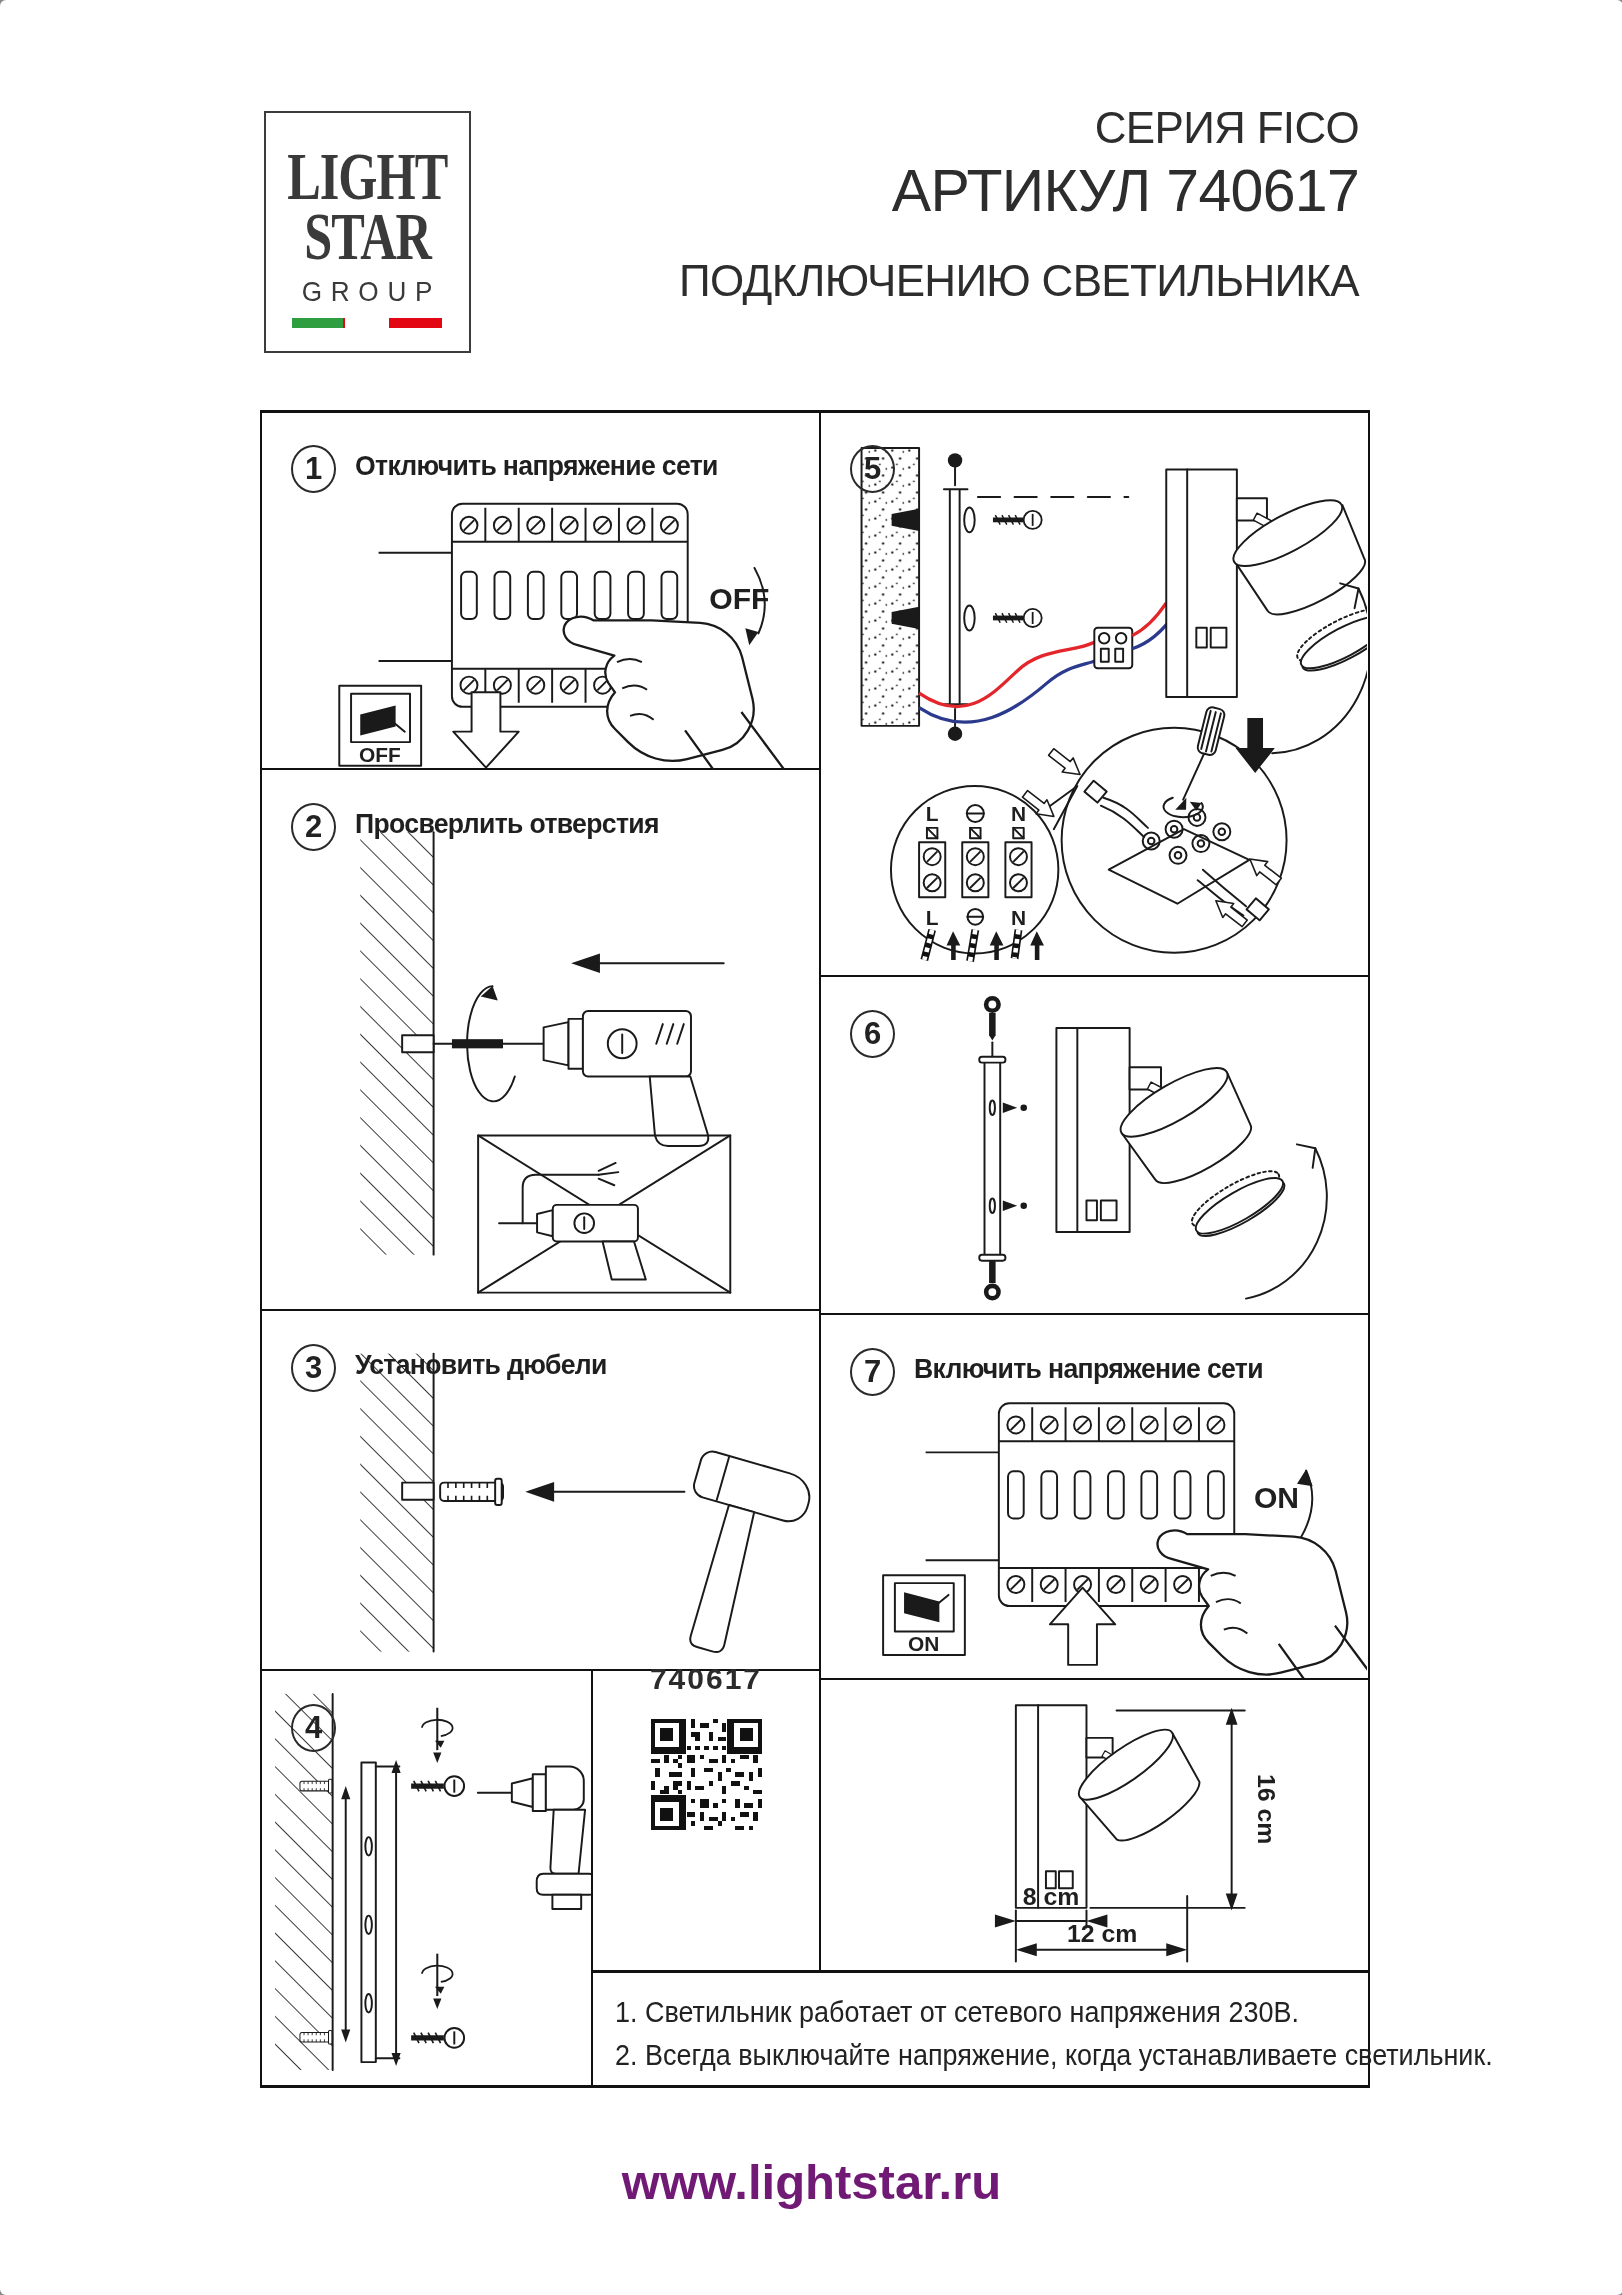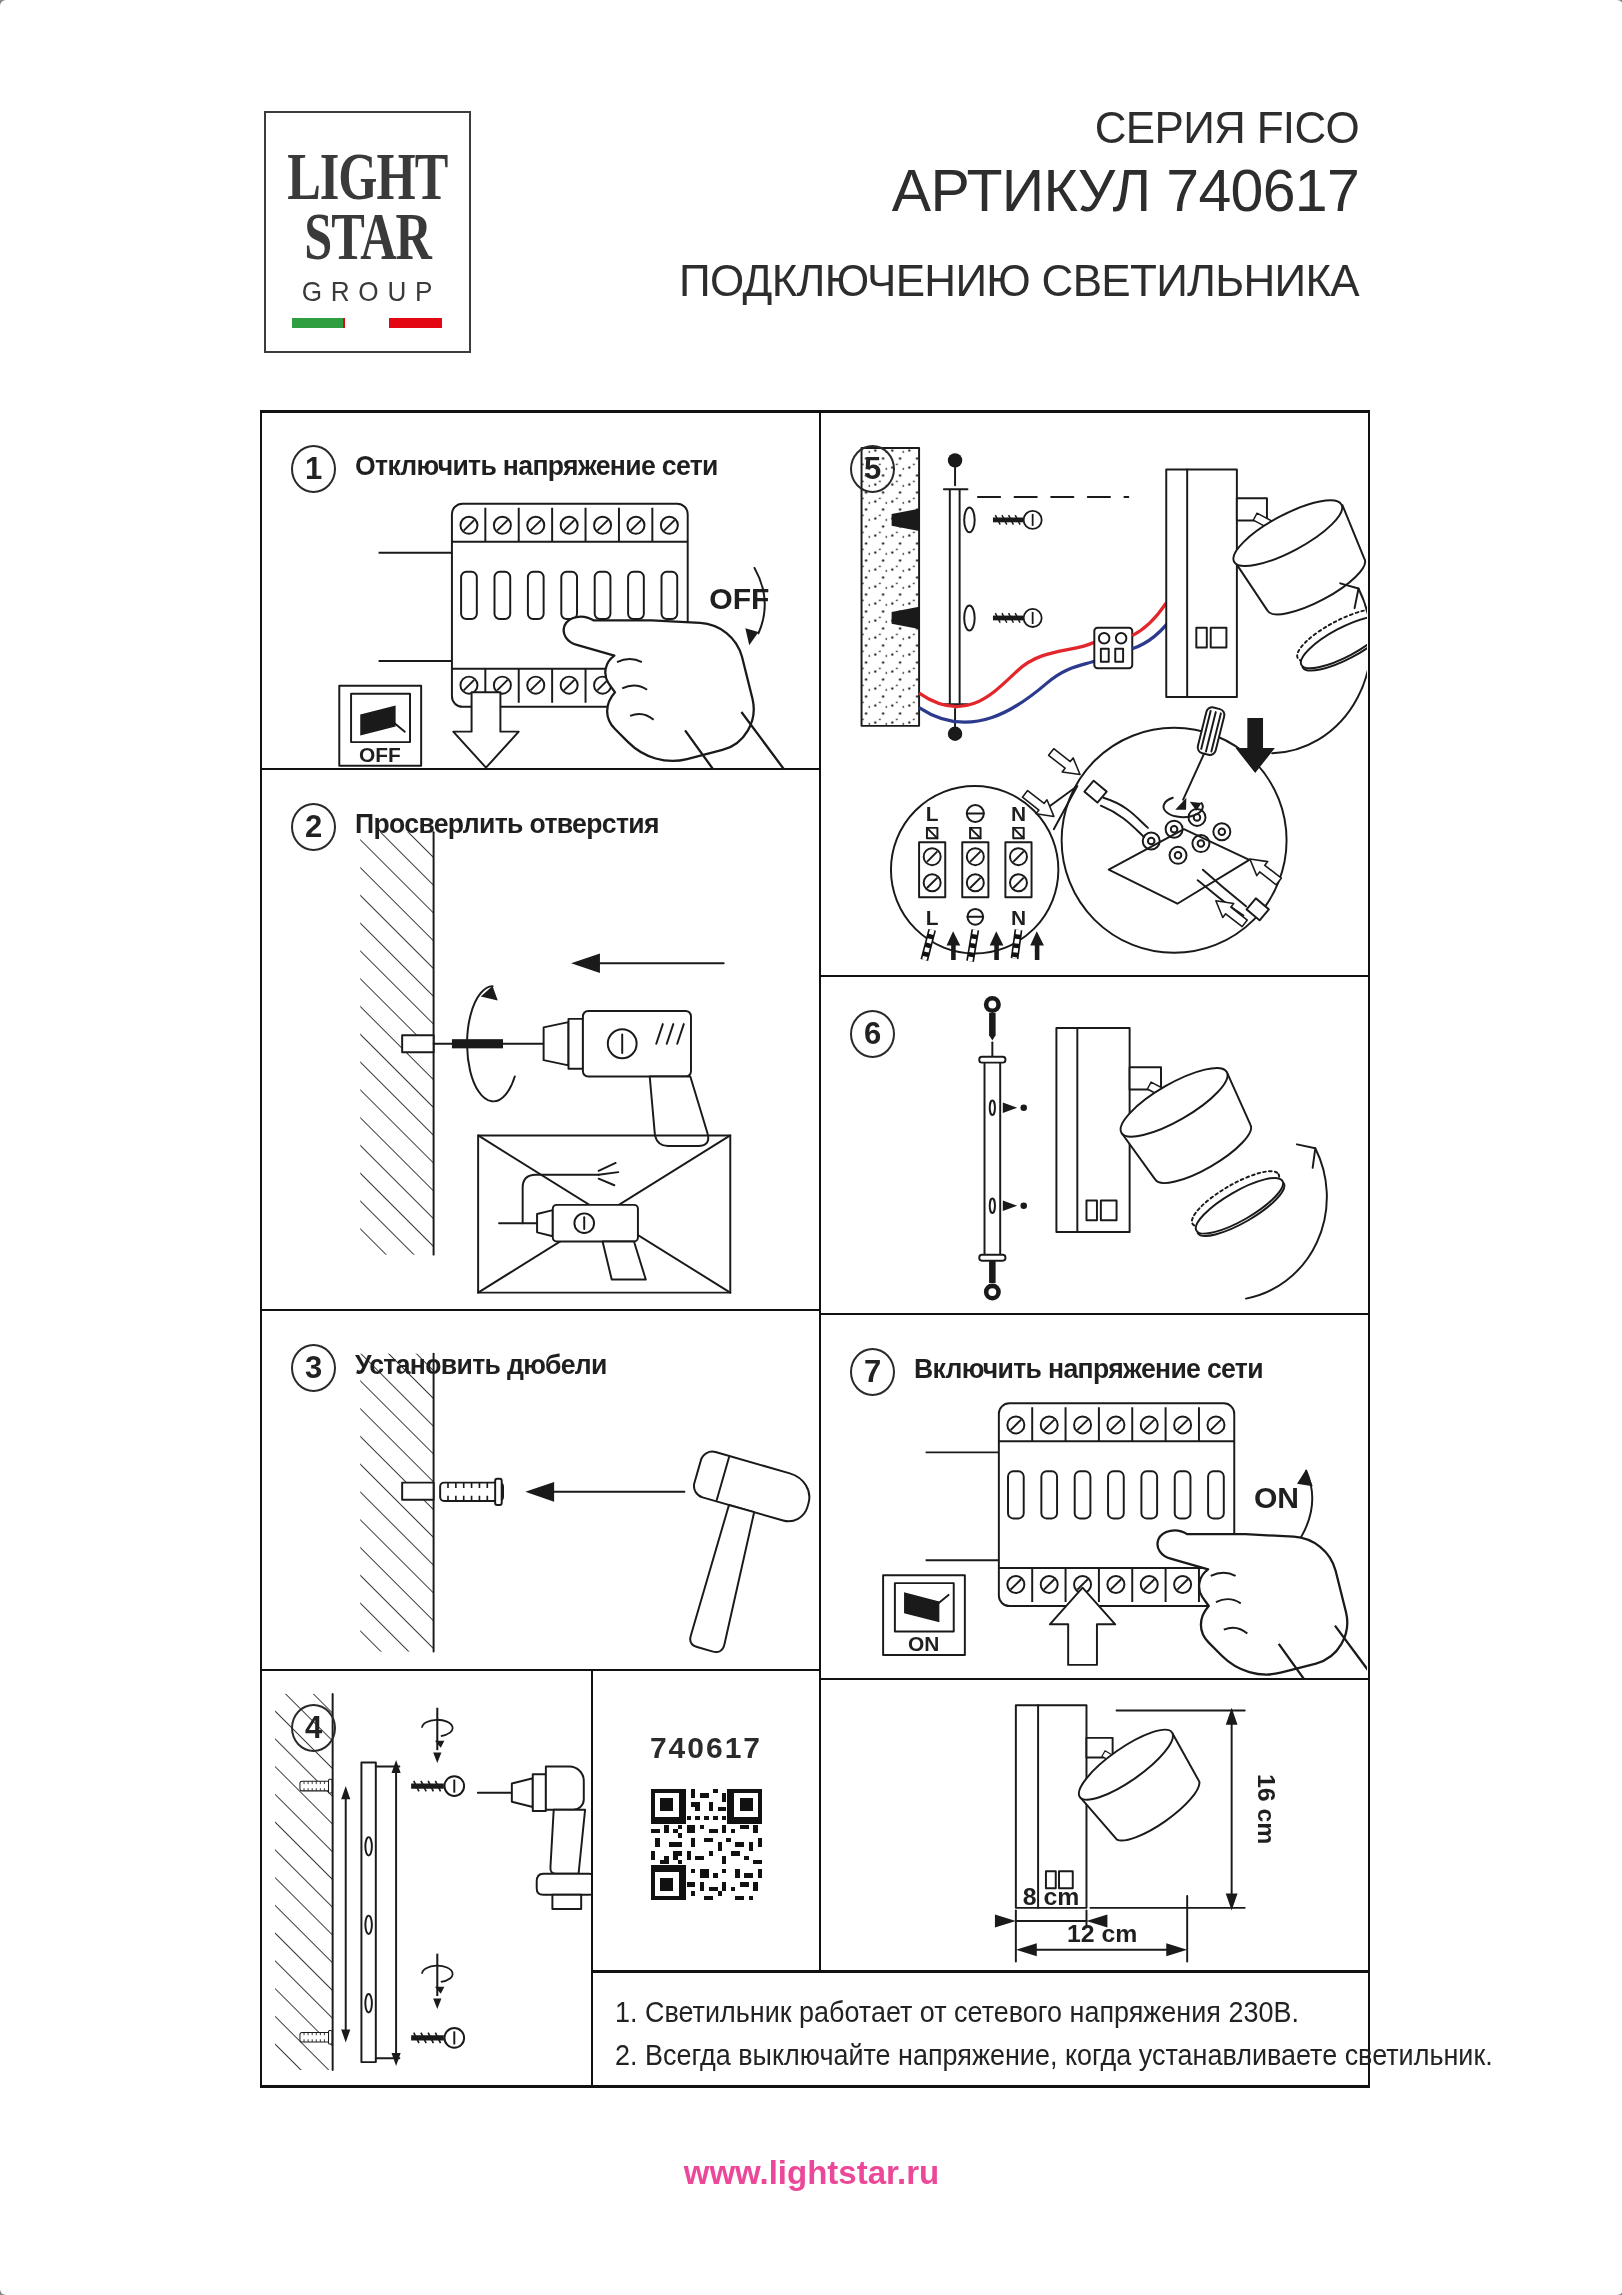--- a/index.html
+++ b/index.html
@@ -28,28 +28,28 @@
        font-size:31px;font-weight:bold;color:#222;}
   .stitle{position:absolute;left:93px;top:38px;font-size:28px;font-weight:bold;color:#1f1f1f;
           letter-spacing:-0.7px;transform:scaleX(0.95);transform-origin:left;white-space:nowrap;}
   .illus{position:absolute;left:0;top:0;}
   svg{display:block;}
   svg .ln{stroke:#1a1a1a;stroke-width:3;fill:none;stroke-linecap:round;stroke-linejoin:round;}
   svg .fill{fill:#1a1a1a;stroke:none;}
   svg .wht{fill:#ffffff;stroke:#1a1a1a;stroke-width:3;stroke-linejoin:round;}
   svg text{font-family:"Liberation Sans",sans-serif;font-weight:bold;fill:#1f1f1f;stroke:none;}
   
-  .qrcell{display:flex;flex-direction:column;align-items:center;justify-content:center;}
+  .qrcell{display:flex;flex-direction:column;align-items:center;justify-content:flex-start;}
   .qrnum{font-size:30px;font-weight:bold;letter-spacing:2px;color:#2b2b2b;margin-bottom:14.4px;transform:translateY(-9.2px);}
   
   .notes{padding:19.6px 0 0 23.6px;font-size:29px;line-height:43px;color:#222;
          transform:scaleX(0.93);transform-origin:left;white-space:nowrap;}
   
   .site{position:absolute;left:0;right:0;top:2154px;text-align:center;
-        font-size:33px;font-weight:bold;color:#ec4899;}
+        font-size:49px;font-weight:bold;color:#701a75;}
 </style>
 </head>
 <body>
 
 <div class="page">
 
   <svg width="0" height="0" style="position:absolute" aria-hidden="true">
     <defs>
       <pattern id="hatch" width="30" height="30" patternUnits="userSpaceOnUse" patternTransform="rotate(-45)">
         <line x1="0" y1="0" x2="0" y2="30" stroke="#1a1a1a" stroke-width="2.6"></line>

